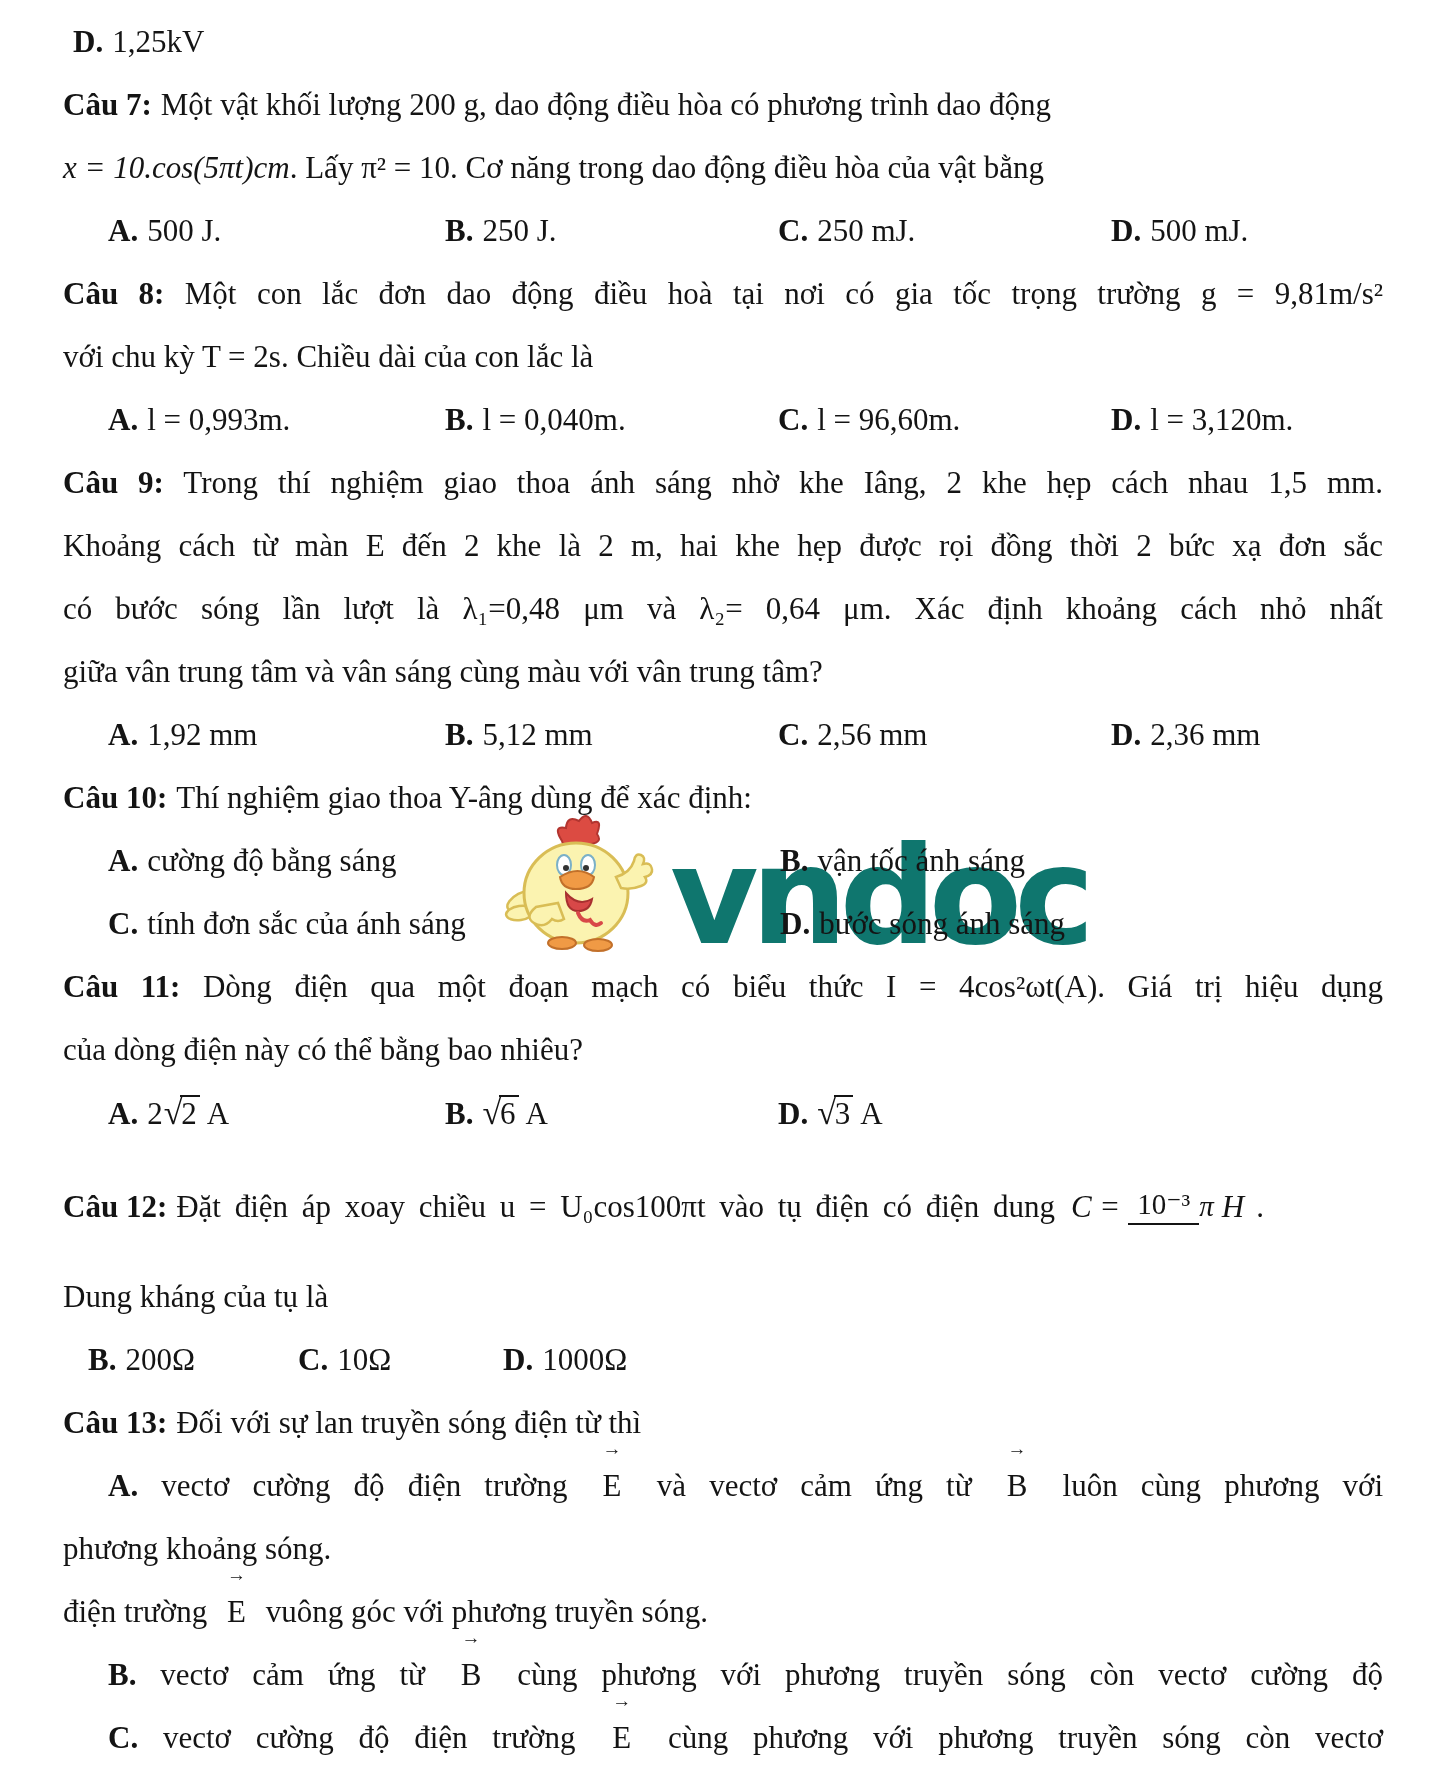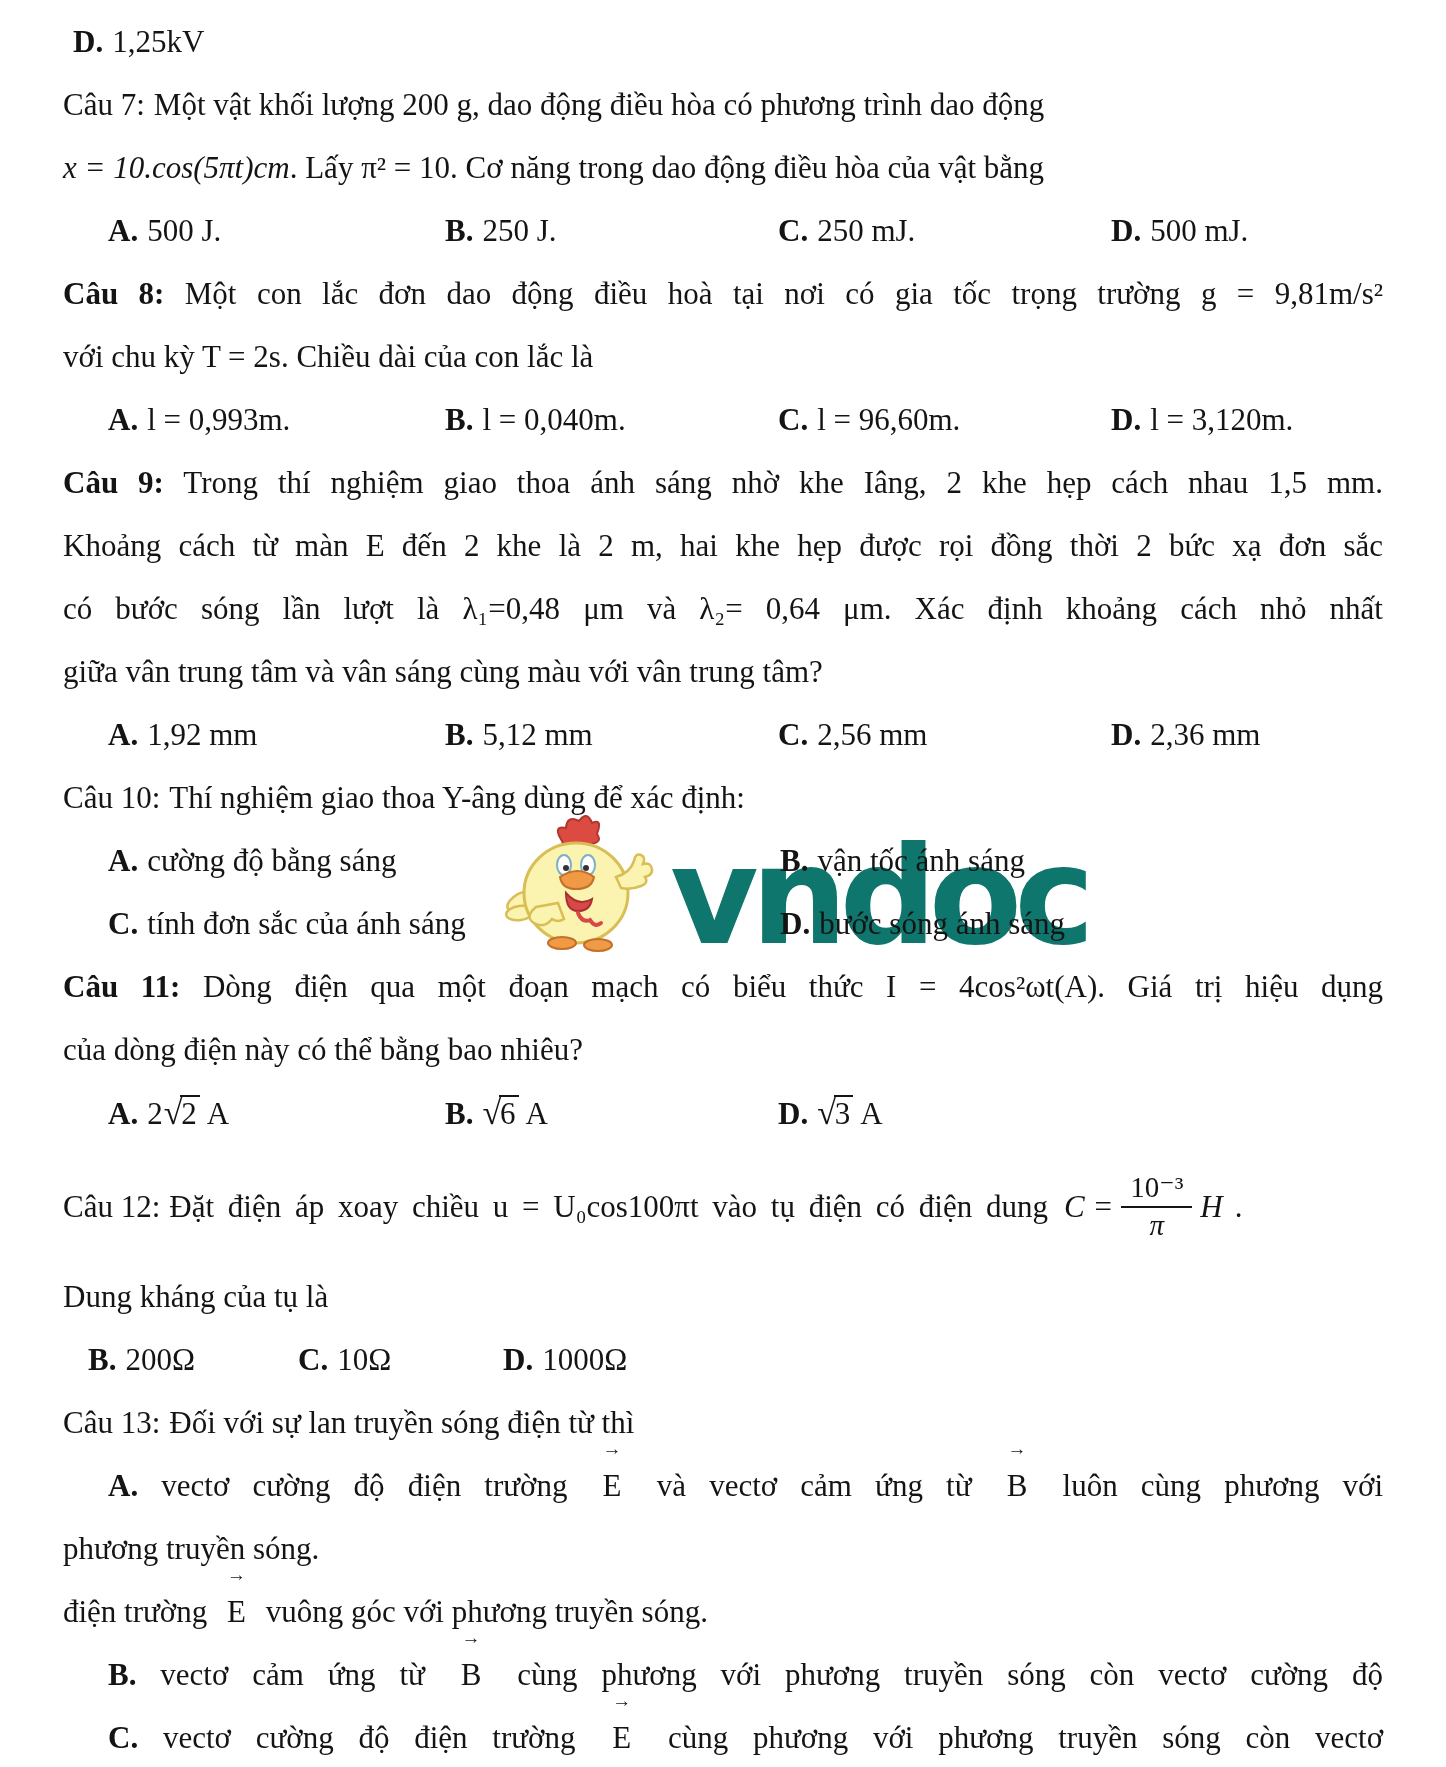--- a/index.html
+++ b/index.html
@@ -9,21 +9,21 @@
     font-family:"Liberation Serif","DejaVu Serif",serif;
     font-size:31px;color:#141414;
   }
   .content{position:relative;z-index:1;padding:10px 63px 0 63px;}
   .line{line-height:63px;}
   .jline{text-align:justify;text-align-last:justify;}
   .indent{padding-left:45px;}
   .tail-line{padding-left:10px;}
   b{font-weight:bold;}
   .olabel{font-weight:bold;margin-right:9px;}
-  .qlabel{font-weight:normal;margin-right:9px;}
+  .qlabel{font-weight:bold;margin-right:9px;}
   .ml{margin-left:0;}
   .fitalic{font-style:italic;}
   
   .optrow{display:flex;padding-left:45px;}
   .optrow4 .opt1{width:337px;}
   .optrow4 .opt2{width:333px;}
   .optrow4 .opt3{width:333px;}
   .optrow2 .opt1{width:672px;}
   .optrowt{padding-left:25px;}
   .optrowt .opt1{width:182px;}
@@ -33,21 +33,21 @@
   .sqrt{font-size:34px;}
   .rad{display:inline-block;border-top:2px solid #141414;line-height:1.05;padding:1px 3px 0 1px;margin-left:-2px;}
   .unit{margin-left:7px;}
   .coef{margin-right:1px;}
   
   .vec{position:relative;display:inline-block;margin:0 12px;font-style:normal;}
   .vec::before{content:"→";position:absolute;top:-15px;left:50%;transform:translateX(-50%);font-size:19px;line-height:1;}
   
   .q12row{display:flex;align-items:center;height:96px;margin-top:14px;margin-bottom:10px;white-space:nowrap;}
   .q12text{word-spacing:6px;margin-right:16px;}
-  .frac{display:inline-flex;flex-direction:column;align-items:center;vertical-align:middle;line-height:1.1;margin:0 8px;font-size:29px;}
+  .frac{display:inline-flex;flex-direction:row;vertical-align:middle;line-height:1.1;margin:0 8px;font-size:29px;}
   .frac .num{border-bottom:2px solid #141414;padding:0 9px 2px 9px;}
   .frac .den{padding-top:2px;font-style:italic;}
   .period{margin-left:12px;}
   
   .wm{position:absolute;left:500px;top:815px;z-index:0;display:flex;align-items:flex-start;pointer-events:none;}
   .wm-text{
     font-family:"DejaVu Sans",sans-serif;font-weight:bold;
     font-size:136px;line-height:118px;letter-spacing:-8px;
     color:#0f766e;margin:22px 0 0 12px;
   }
@@ -197,21 +197,21 @@
     </div>
     <div class="line jline indent">
       <b>A.</b>
       <span>vectơ cường độ điện trường</span>
       <span class="vec">E</span>
       <span>và vectơ cảm ứng từ</span>
       <span class="vec">B</span>
       <span>luôn cùng phương với</span>
     </div>
     <div class="line">
-      <span>phương truyền sóng.</span>
+      <span>phương khoảng sóng.</span>
     </div>
     <div class="line">
       <span>điện trường</span>
       <span class="vec">E</span>
       <span>vuông góc với phương truyền sóng.</span>
     </div>
     <div class="line jline indent">
       <b>B.</b>
       <span>vectơ cảm ứng từ</span>
       <span class="vec">B</span>

